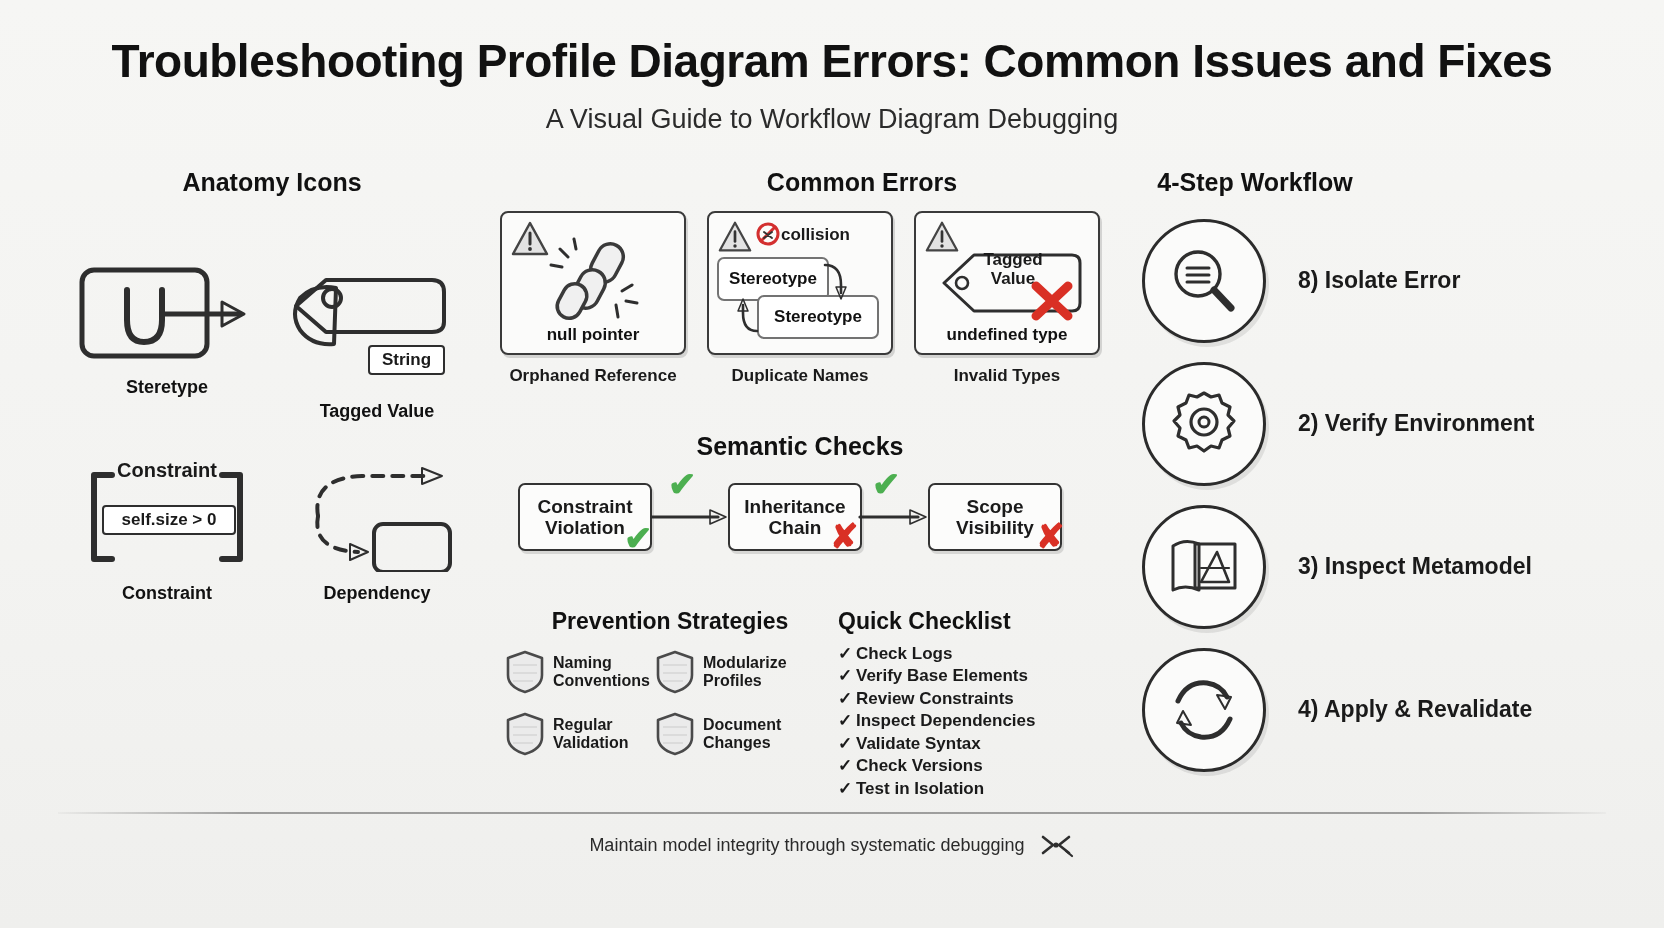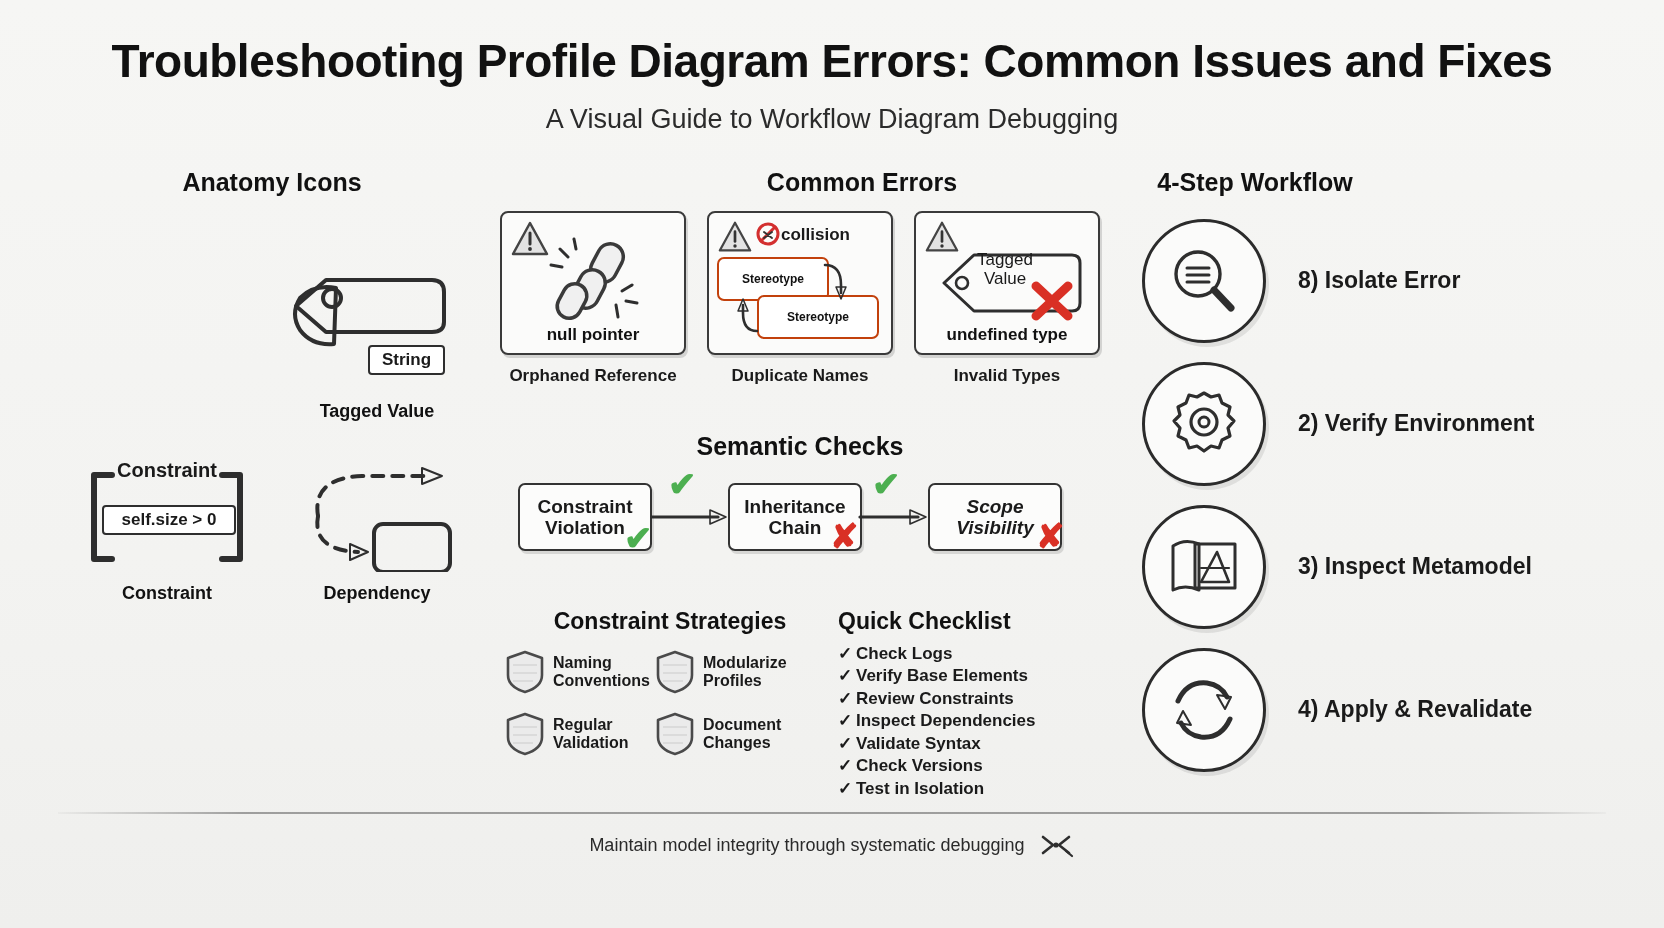--- a/index.html
+++ b/index.html
@@ -75,22 +75,22 @@
     position: absolute; bottom: 8px; left: 0; width: 100%;
     text-align: center; font-size: 17px; font-weight: bold; color: #111;
   }
   .warn-tri { position: absolute; left: 8px; top: 7px; }
   .collision-text {
     position: absolute; left: 72px; top: 12px;
     font-size: 17px; font-weight: bold;
   }
   .stereo-box {
     position: absolute;
-    border: 2px solid #c2410c; border-radius: 7px; background: #fff;
-    font-size: 12px; font-weight: bold; color:#111;
+    border: 2px solid #737373; border-radius: 7px; background: #fff;
+    font-size: 17px; font-weight: bold; color:#111;
     display:flex; align-items:center; justify-content:center;
   }
 
   #semantic { position: absolute; left: 500px; top: 432px; width: 600px; }
   #semantic .sec-head { margin-bottom: 16px; }
   .flow { position: relative; width: 600px; height: 90px; }
   .flow-box {
     position: absolute; top: 6px;
     width: 130px; height: 64px;
     border: 2px solid #333; border-radius: 7px; background:#fcfcfb;
@@ -144,20 +144,31 @@
 <div class="page">
 
   <div class="title">Troubleshooting Profile Diagram Errors: Common Issues and Fixes</div>
   <div class="subtitle">A Visual Guide to Workflow Diagram Debugging</div>
 
   <div id="anatomy">
     <div class="col-head">Anatomy Icons</div>
 
     <div class="anat-grid">
 
+      <div class="anat-cell" style="left:0; top:52px; width:210px;">
+        <div class="anat-art">
+          <svg width="190" height="108" viewBox="0 0 190 108">
+            <rect class="sketch" x="10" y="12" width="125" height="86" rx="12" stroke-width="5"></rect>
+            <path class="sketch" d="M55 32 L55 62 Q55 84 72 84 Q90 84 90 62 L90 32" stroke-width="6"></path>
+            <path class="sketch" d="M90 56 L168 56" stroke-width="5"></path>
+            <path class="sketch" d="M150 44 L172 56 L150 68 Z" fill="#2e2e2e" stroke-width="3"></path>
+          </svg>
+        </div>
+        <div class="cap anat-label">Steretype</div>
+      </div>
 
       <div class="anat-cell" style="left:210px; top:52px; width:210px;">
         <div class="anat-art">
           <svg width="190" height="108" viewBox="0 0 190 108">
             <path class="sketch" d="M18 40 Q8 56 18 72 Q30 88 52 86 L54 30 Q32 26 18 40 Z" stroke-width="4"></path>
             <path class="sketch" d="M44 22 L150 22 Q162 22 162 34 L162 64 Q162 74 150 74 L44 74 L14 48 Z" stroke-width="4"></path>
             <circle class="sketch" cx="50" cy="40" r="9" stroke-width="4"></circle>
           </svg>
         </div>
         <div style="position:absolute; left:96px; top:88px; border:2px solid #2e2e2e; background:#fff; border-radius:4px; padding:3px 12px; font-size:17px; font-weight:bold;">String</div>
@@ -254,21 +265,21 @@
         <div class="err-card">
           <svg class="warn-tri" width="36" height="34" viewBox="0 0 40 38">
             <path d="M20 3 L37 34 L3 34 Z" fill="#e3e3e3" stroke="#444" stroke-width="2.5" stroke-linejoin="round"></path>
             <path d="M20 13 L20 24" stroke="#333" stroke-width="3" stroke-linecap="round"></path>
             <circle cx="20" cy="29" r="1.9" fill="#333"></circle>
           </svg>
           <svg style="position:absolute; left:22px; top:36px;" width="150" height="72" viewBox="0 0 150 72">
             <path class="sketch" d="M36 6 L134 6 Q142 6 142 14 L142 54 Q142 62 134 62 L36 62 L6 34 Z" stroke-width="3" fill="#fff"></path>
             <circle class="sketch" cx="24" cy="34" r="6" stroke-width="2.6"></circle>
           </svg>
-          <div style="position:absolute; left:44px; top:38px; width:90px; text-align:center; font-size:17px; font-weight:normal; line-height:1.1;">
+          <div style="position:absolute; left:52px; top:38px; width:90px; text-align:center; font-size:17px; font-weight:bold; line-height:1.1;">
             <div>Tagged</div>
             <div>Value</div>
           </div>
           <svg style="position:absolute; left:112px; top:66px;" width="48" height="44" viewBox="0 0 48 44">
             <path d="M8 7 L40 37 M40 7 L8 37" stroke="#d93025" stroke-width="9" stroke-linecap="round"></path>
           </svg>
           <div class="err-inner-label">undefined type</div>
         </div>
         <div class="err-cap">Invalid Types</div>
       </div>
@@ -281,42 +292,42 @@
 
     <div class="flow">
       <div class="flow-box" style="left:18px;">
         <span>Constraint</span>
         <span>Violation</span>
       </div>
       <div class="flow-box" style="left:228px;">
         <span>Inheritance</span>
         <span>Chain</span>
       </div>
-      <div class="flow-box" style="left:428px;font-style:italic;">
+      <div class="flow-box" style="left:428px;">
         <span>Scope</span>
         <span>Visibility</span>
       </div>
 
       <svg style="position:absolute; left:0; top:0;" width="600" height="90" viewBox="0 0 600 90">
         <path class="sketch" d="M152 40 L218 40" stroke-width="3.2"></path>
         <path class="sketch" d="M210 33 L226 40 L210 47 Z" fill="#2e2e2e" stroke-width="1.6"></path>
         <path class="sketch" d="M360 40 L418 40" stroke-width="3.2"></path>
         <path class="sketch" d="M410 33 L426 40 L410 47 Z" fill="#2e2e2e" stroke-width="1.6"></path>
       </svg>
 
       <div class="mark ok" style="left:168px; top:-10px;">✔</div>
       <div class="mark ok" style="left:372px; top:-10px;">✔</div>
       <div class="mark ok" style="left:124px; top:44px;">✔</div>
       <div class="mark bad" style="left:330px; top:42px;">✘</div>
       <div class="mark bad" style="left:536px; top:42px;">✘</div>
     </div>
   </div>
 
   <div id="prevent">
-    <div class="sec-head">Constraint Strategies</div>
+    <div class="sec-head">Prevention Strategies</div>
     <div class="shield-grid">
 
       <div class="shield-item">
         <svg width="40" height="46" viewBox="0 0 40 46">
           <path d="M20 3 L37 9 L37 26 Q37 38 20 43 Q3 38 3 26 L3 9 Z" fill="#ebebeb" stroke="#4a4a4a" stroke-width="2.6" stroke-linejoin="round"></path>
           <path d="M8 16 L32 16 M8 24 L32 24 M8 32 L28 32" stroke="#d6d6d6" stroke-width="1.6"></path>
         </svg>
         <div class="shield-text">
           <div>Naming</div>
           <div>Conventions</div>

